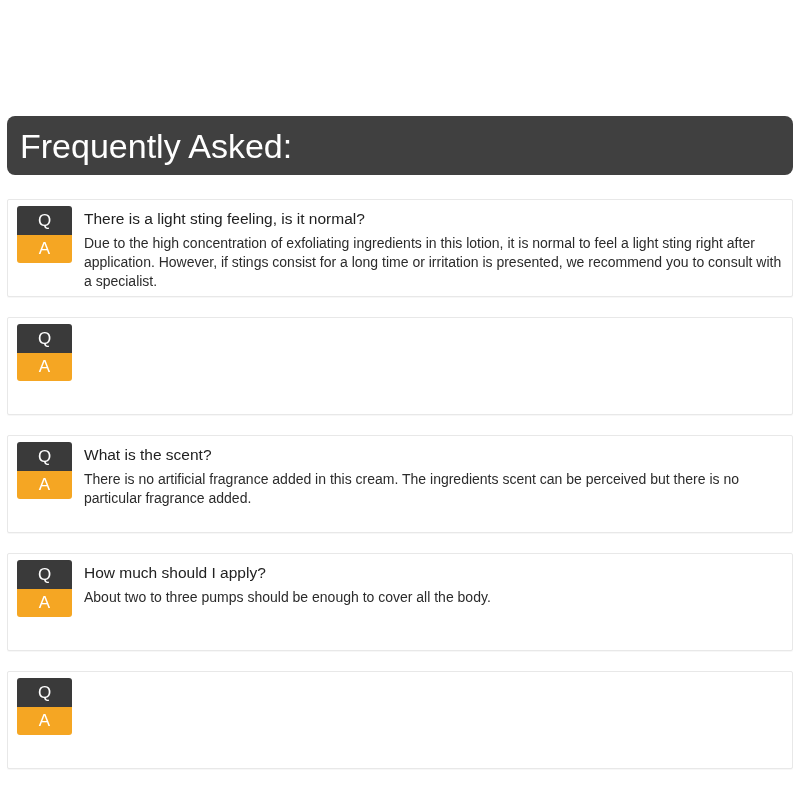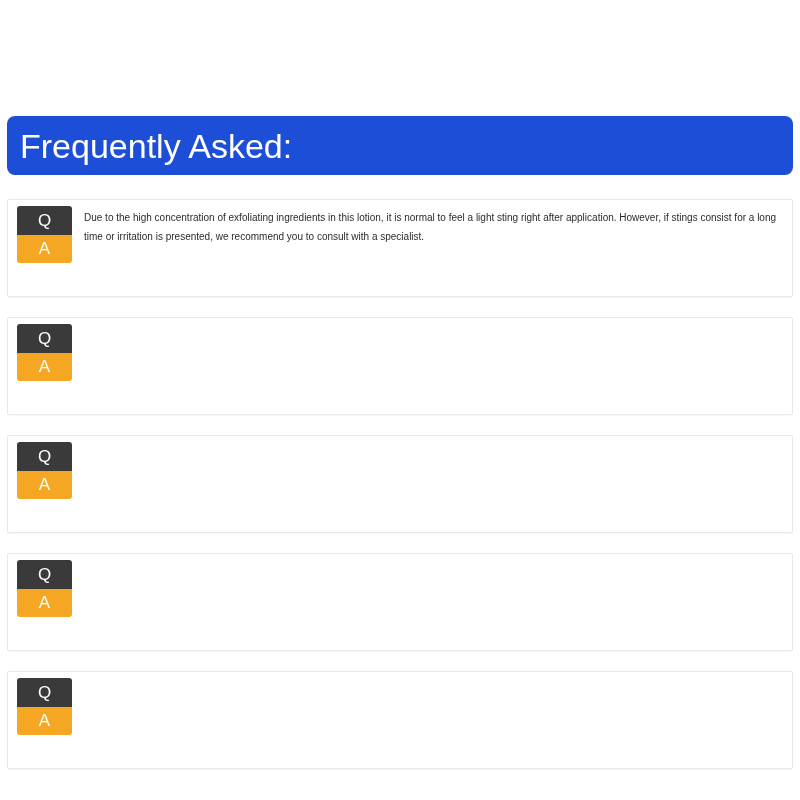--- a/index.html
+++ b/index.html
@@ -22,21 +22,21 @@
     padding: 0 7px;
   }
 
   
   .faq-header {
     position: absolute;
     left: 7px;
     top: 116px;
     width: 786px;
     height: 59px;
-    background: #1d4ed8;
+    background: #404040;
     border-radius: 8px;
     display: flex;
     align-items: center;
     box-sizing: border-box;
     padding-left: 13px;
   }
   .faq-header-title {
     color: #ffffff;
     font-size: 34px;
     line-height: 36px;
@@ -109,21 +109,21 @@
   .qa-question {
     color: #212121;
     font-size: 15.5px;
     line-height: 21px;
     font-weight: 400;
     margin: 0 0 5px 0;
     font-family: "Liberation Sans", sans-serif;
   }
   .qa-answer {
     color: #2b2b2b;
-    font-size: 10px;
+    font-size: 14px;
     line-height: 19px;
     font-weight: 400;
     margin: 0;
     font-family: "Liberation Sans", sans-serif;
   }
 </style>
 </head>
 <body>
 
 <div class="page">
@@ -133,42 +133,51 @@
   </div>
 
   <div class="faq-list">
 
     <div class="faq-card">
       <div class="qa-badges">
         <div class="badge badge-q">Q</div>
         <div class="badge badge-a">A</div>
       </div>
       <div class="qa-text">
+        <p class="qa-question">There is a light sting feeling, is it normal?</p>
         <p class="qa-answer">Due to the high concentration of exfoliating ingredients in this lotion, it is normal to feel a light sting right after application. However, if stings consist for  a long time or irritation is presented, we recommend you to consult with a specialist.</p>
       </div>
     </div>
 
     <div class="faq-card">
       <div class="qa-badges">
         <div class="badge badge-q">Q</div>
         <div class="badge badge-a">A</div>
       </div>
     </div>
 
     <div class="faq-card">
       <div class="qa-badges">
         <div class="badge badge-q">Q</div>
         <div class="badge badge-a">A</div>
       </div>
+      <div class="qa-text">
+        <p class="qa-question">What is the scent?</p>
+        <p class="qa-answer">There is no artificial fragrance added in this cream. The ingredients scent can be perceived but there is no particular fragrance added.</p>
+      </div>
     </div>
 
     <div class="faq-card">
       <div class="qa-badges">
         <div class="badge badge-q">Q</div>
         <div class="badge badge-a">A</div>
+      </div>
+      <div class="qa-text">
+        <p class="qa-question">How much should I apply?</p>
+        <p class="qa-answer">About two to three pumps should be enough to cover all the body.</p>
       </div>
     </div>
 
     <div class="faq-card">
       <div class="qa-badges">
         <div class="badge badge-q">Q</div>
         <div class="badge badge-a">A</div>
       </div>
       <div class="qa-text">
       </div>

